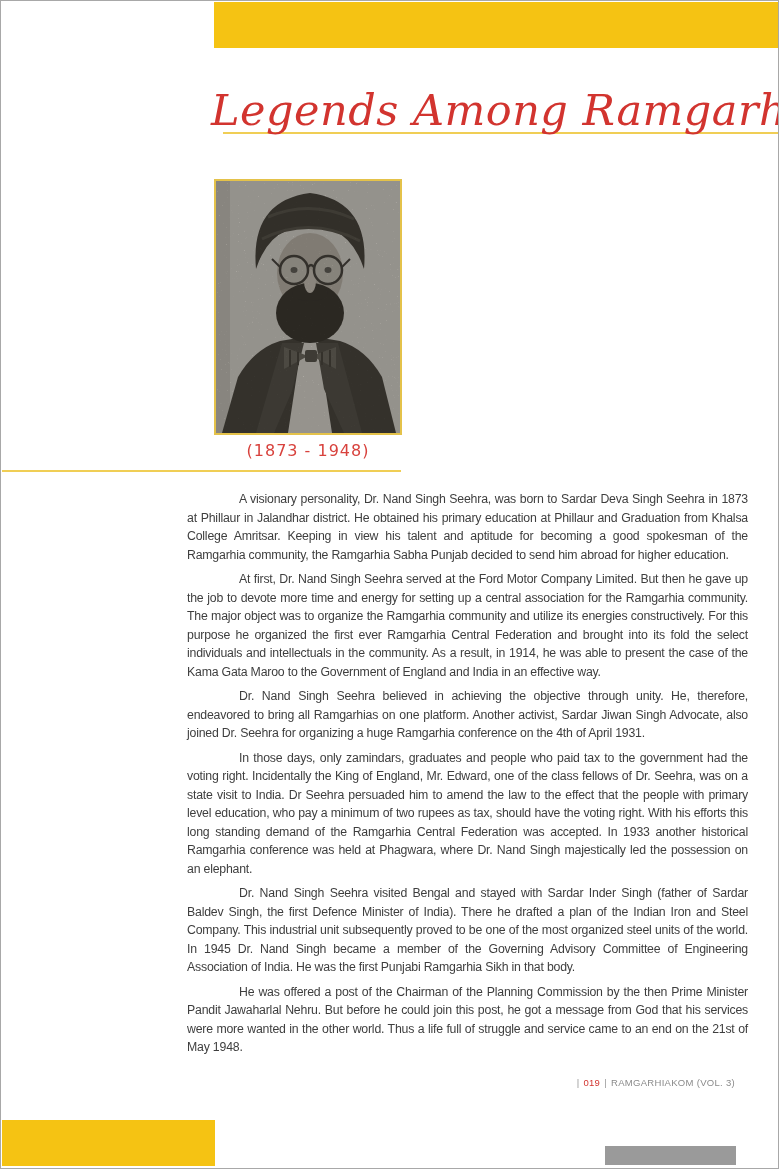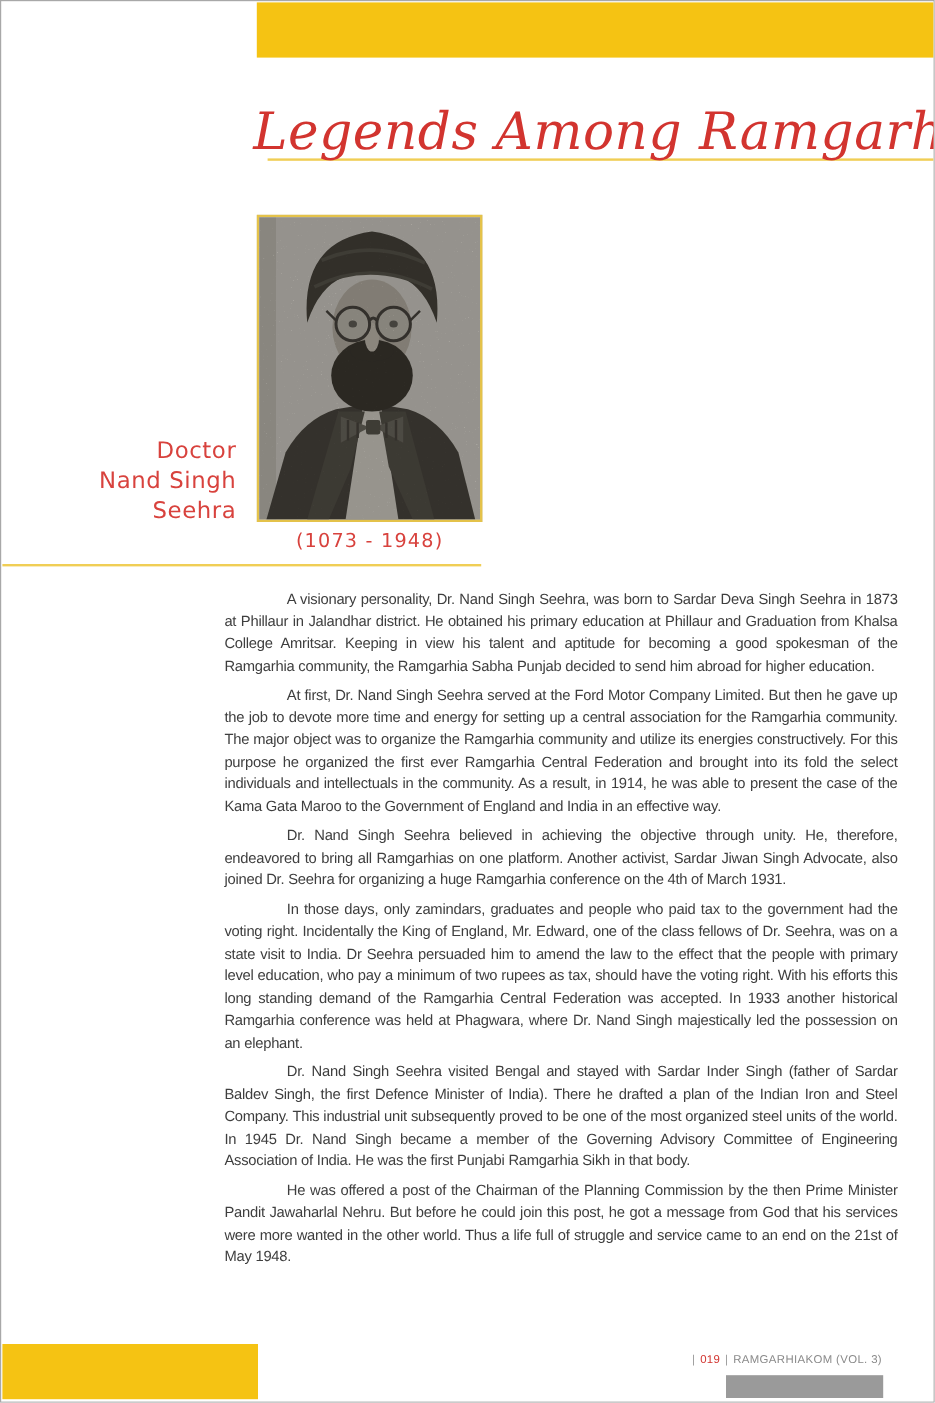--- a/index.html
+++ b/index.html
@@ -100,21 +100,21 @@
     letter-spacing: -0.2px;
     color: #3E3E3E;
     text-align: justify;
     text-indent: 52px;
     margin: 0 0 6px 0;
   }
 
   
   .footer {
     position: absolute;
-    right: 43px; top: 1127px;
+    right: 43px; top: 1076px;
     font-size: 9.5px;
     letter-spacing: 0.3px;
     white-space: nowrap;
     color: #8A8A8A;
   }
   .footer .sep { color: #9a9a9a; margin: 0 4px; }
   .footer .num { color: #D2342F; }
   .footer .vol { color: #8A8A8A; }
 
   .footer-box {
@@ -185,32 +185,29 @@
       <circle cx="78" cy="89" r="14" fill="rgba(225,222,214,0.25)" stroke="#4a463f" stroke-width="2.5"></circle>
       <circle cx="112" cy="89" r="14" fill="rgba(225,222,214,0.25)" stroke="#4a463f" stroke-width="2.5"></circle>
       <path d="M92,86 Q95,82 98,86" stroke="#4a463f" stroke-width="2.5" fill="none"></path>
       <line x1="64" y1="86" x2="56" y2="78" stroke="#4a463f" stroke-width="2"></line>
       <line x1="126" y1="86" x2="134" y2="78" stroke="#4a463f" stroke-width="2"></line>
 
       <rect x="0" y="0" width="184" height="252" filter="url(#grain)" opacity="0.30"></rect>
     </svg>
   </figure>
 
-  <div class="name">Doctor
-Nand Singh
-Seehra</div>
-
-  <div class="years">(1073 - 1948)</div>
+
+  <div class="years">(1873 - 1948)</div>
 
   <div class="divider"></div>
 
   <div class="article">
     <p>A visionary personality, Dr. Nand Singh Seehra, was born to Sardar Deva Singh Seehra in 1873 at Phillaur in Jalandhar district. He obtained his primary education at Phillaur and Graduation from Khalsa College Amritsar. Keeping in view his talent and aptitude for becoming a good spokesman of the Ramgarhia community, the Ramgarhia Sabha Punjab decided to send him abroad for higher education.</p>
     <p>At first, Dr. Nand Singh Seehra served at the Ford Motor Company Limited. But then he gave up the job to devote more time and energy for setting up a central association for the Ramgarhia community. The major object was to organize the Ramgarhia community and utilize its energies constructively. For this purpose he organized the first ever Ramgarhia Central Federation and brought into its fold the select individuals and intellectuals in the community. As a result, in 1914, he was able to present the case of the Kama Gata Maroo to the Government of England and India in an effective way.</p>
-    <p>Dr. Nand Singh Seehra believed in achieving the objective through unity. He, therefore, endeavored to bring all Ramgarhias on one platform. Another activist, Sardar Jiwan Singh Advocate, also joined Dr. Seehra for organizing a huge Ramgarhia conference on the 4th of March 1931.</p>
+    <p>Dr. Nand Singh Seehra believed in achieving the objective through unity. He, therefore, endeavored to bring all Ramgarhias on one platform. Another activist, Sardar Jiwan Singh Advocate, also joined Dr. Seehra for organizing a huge Ramgarhia conference on the 4th of April 1931.</p>
     <p>In those days, only zamindars, graduates and people who paid tax to the government had the voting right. Incidentally the King of England, Mr. Edward, one of the class fellows of Dr. Seehra, was on a state visit to India. Dr Seehra persuaded him to amend the law to the effect that the people with primary level education, who pay a minimum of two rupees as tax, should have the voting right. With his efforts this long standing demand of the Ramgarhia Central Federation was accepted. In 1933 another historical Ramgarhia conference was held at Phagwara, where Dr. Nand Singh majestically led the possession on an elephant.</p>
     <p>Dr. Nand Singh Seehra visited Bengal and stayed with Sardar Inder Singh (father of Sardar Baldev Singh, the first Defence Minister of India). There he drafted a plan of the Indian Iron and Steel Company. This industrial unit subsequently proved to be one of the most organized steel units of the world. In 1945 Dr. Nand Singh became a member of the Governing Advisory Committee of Engineering Association of India. He was the first Punjabi Ramgarhia Sikh in that body.</p>
     <p>He was offered a post of the Chairman of the Planning Commission by the then Prime Minister Pandit Jawaharlal Nehru. But before he could join this post, he got a message from God that his services were more wanted in the other world. Thus a life full of struggle and service came to an end on the 21st of May 1948.</p>
   </div>
 
   <div class="footer">
     <span class="sep">|</span><span class="num">019</span><span class="sep">|</span><span class="vol">RAMGARHIAKOM (VOL. 3)</span>
   </div>
 
   <div class="footer-box"></div>

